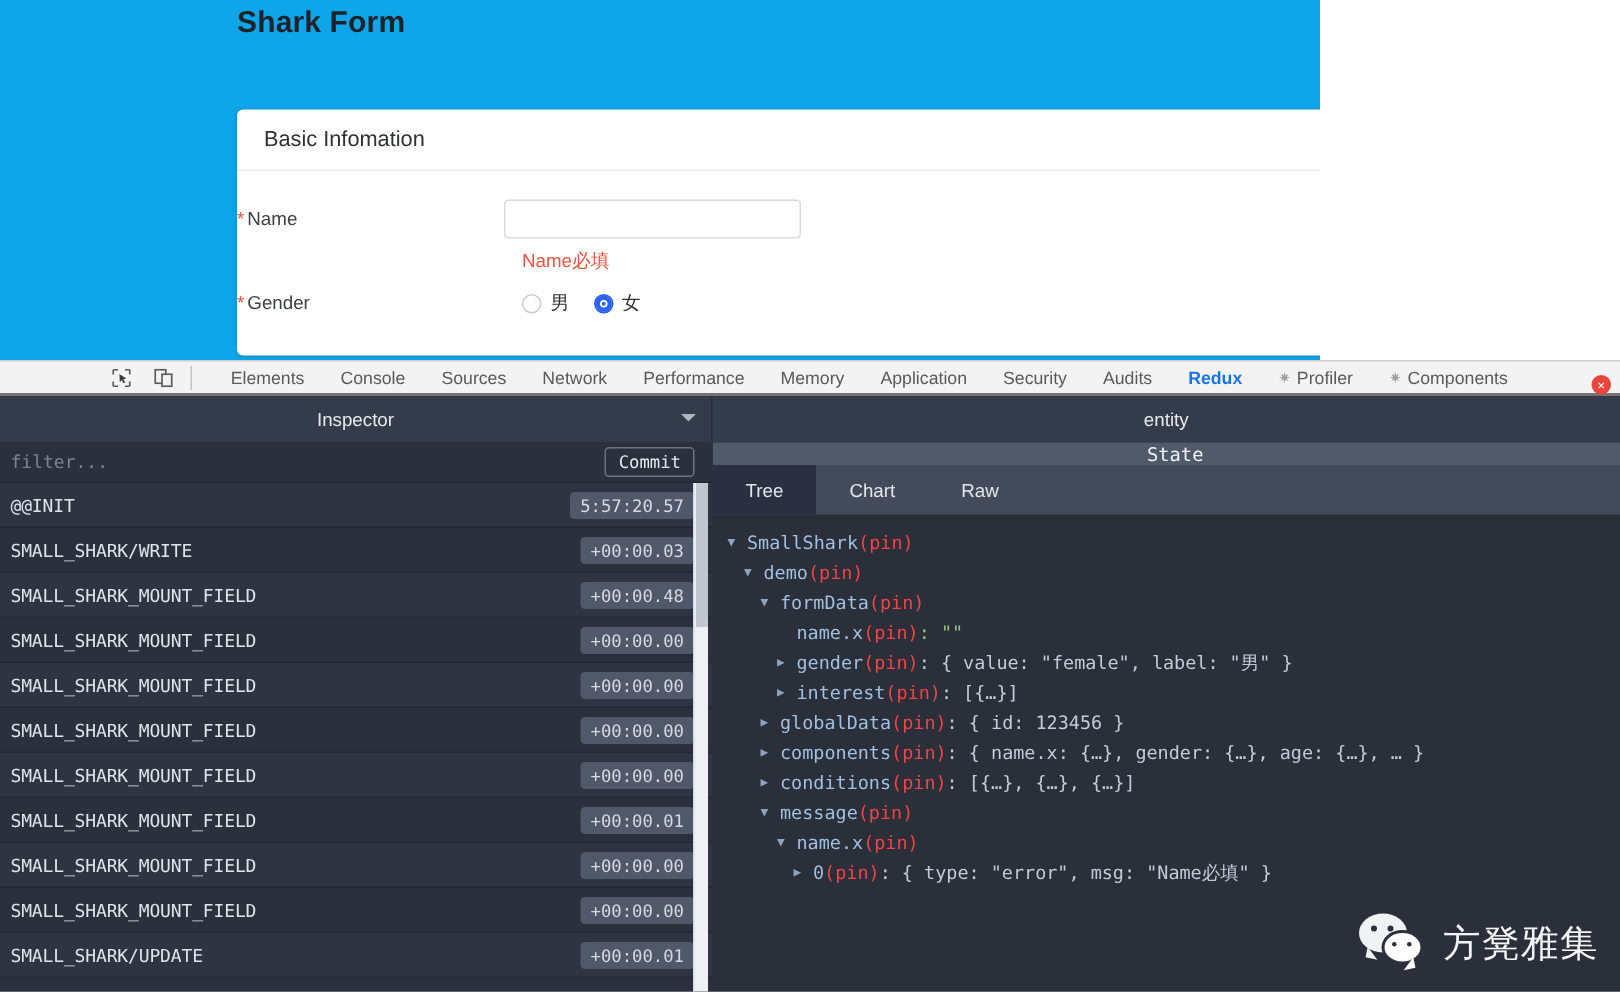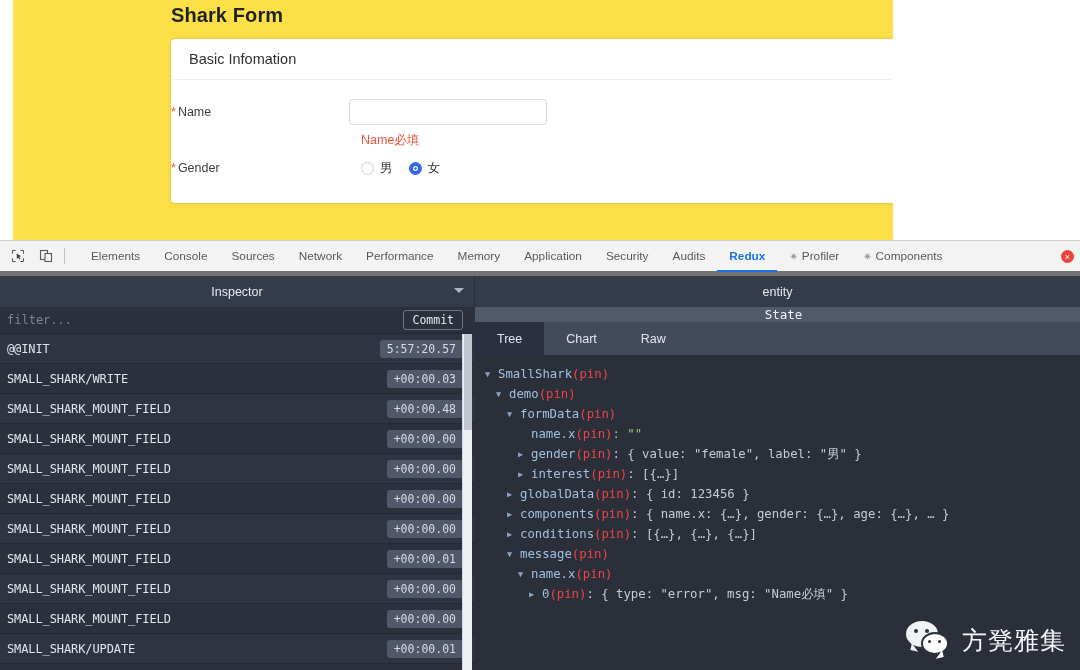--- a/index.html
+++ b/index.html
@@ -7,29 +7,29 @@
   body {
     font-family: "Liberation Sans", sans-serif;
     background: #ffffff;
     -webkit-font-smoothing: antialiased;
   }
   .app { position: relative; width: 1080px; height: 670px; }
 
   
   .page {
     position: absolute; left: 0; top: 0; width: 880px; height: 240px;
-    background: #fde047; overflow: hidden; margin-left: 13px;
+    background: #0ea5e9; overflow: hidden;
   }
   .page-title {
     position: absolute; left: 158px; top: 4px;
     font-size: 20px; font-weight: bold; color: #1f2329;
     letter-spacing: 0.1px;
   }
   .form-card {
-    position: absolute; left: 158px; top: 39px; width: 860px; height: 164px;
+    position: absolute; left: 158px; top: 73px; width: 860px; height: 164px;
     background: #ffffff; border-radius: 4px;
     box-shadow: 0 1px 4px rgba(0,0,0,0.10), 0 0 0 1px rgba(0,0,0,0.035);
   }
   .form-card-head {
     height: 41px; border-bottom: 1px solid #ededed;
     display: flex; align-items: center; padding-left: 18px;
   }
   .form-card-head-title { font-size: 14.5px; color: #303133; }
   .form-card-body { padding-top: 17px; }
 
@@ -58,23 +58,23 @@
   .radio-dot.checked {
     border-color: #2c62f0; background: #2c62f0;
     box-shadow: inset 0 0 0 3px #2c62f0, inset 0 0 0 4.2px #fff;
   }
   .radio-label { font-size: 12.5px; color: #303133; }
 
   
   .devtools { position: absolute; left: 0; top: 240px; width: 1080px; height: 430px; }
 
   .dt-tabbar {
-    position: relative; height: 36px; background: #f3f3f3;
-    border-top: 1px solid #cdcdcd; border-bottom: 5px solid #737373;
-    display: flex; align-items: center;
+    position: relative; height: 24px; background: #f3f3f3;
+    border-top: 1px solid #cdcdcd; border-bottom: 2px solid #737373;
+    display: flex; align-items: center; justify-content: center;
   }
   .dt-icons { display: flex; align-items: center; gap: 4px; padding: 0 6px 0 6px; }
   .dt-icon-btn {
     width: 24px; height: 22px; display: flex; align-items: center; justify-content: center;
     cursor: pointer;
   }
   .dt-sep { width: 1px; height: 16px; background: #c4c4c4; margin: 0 8px 0 2px; }
   .dt-tabs { display: flex; align-items: stretch; height: 32px; }
   .dt-tab {
     display: flex; align-items: center; padding: 0 12px; font-size: 11.8px;

